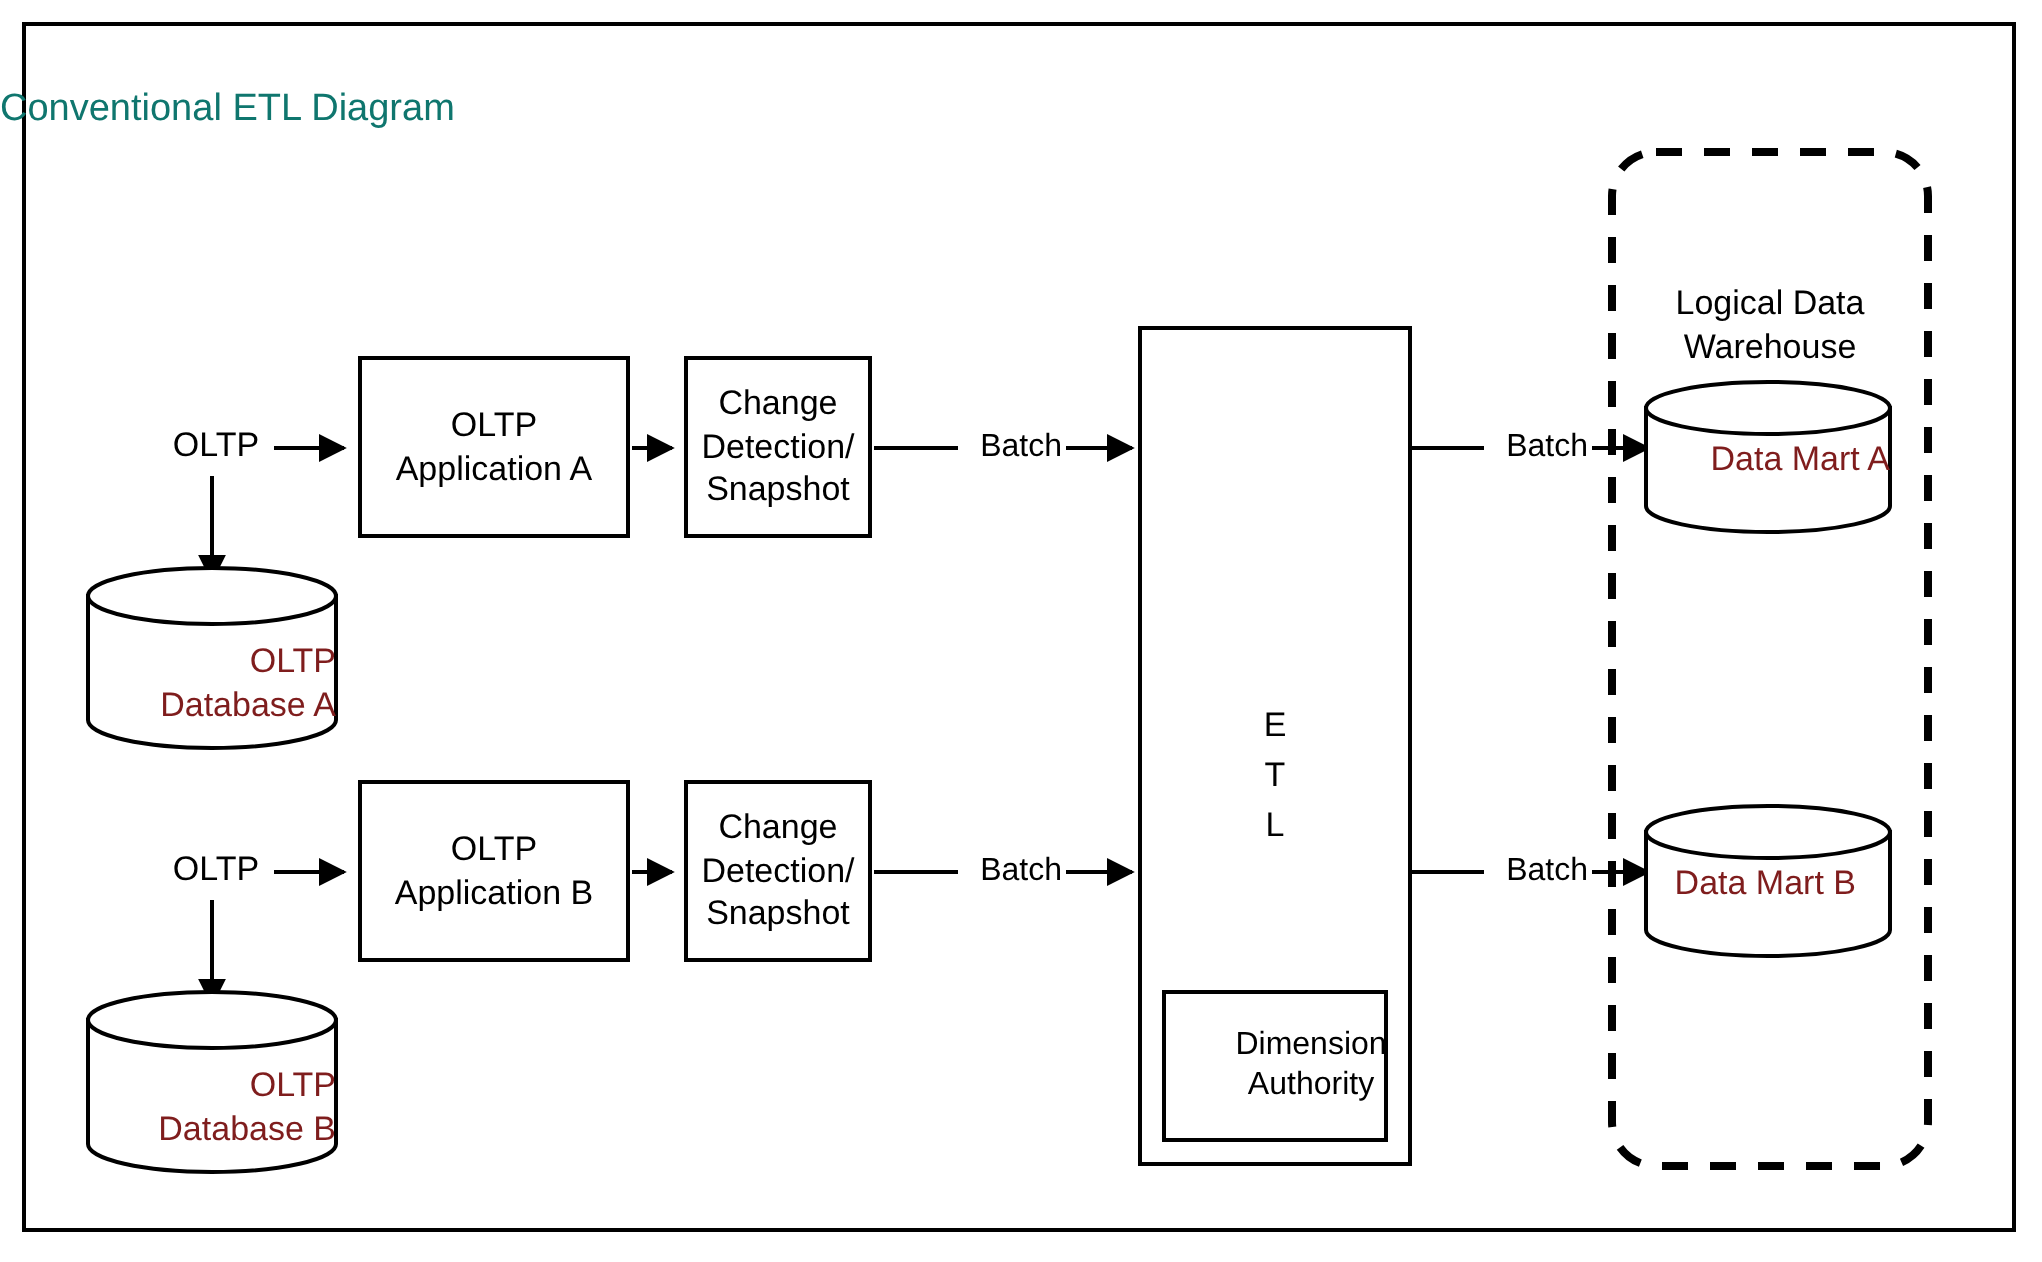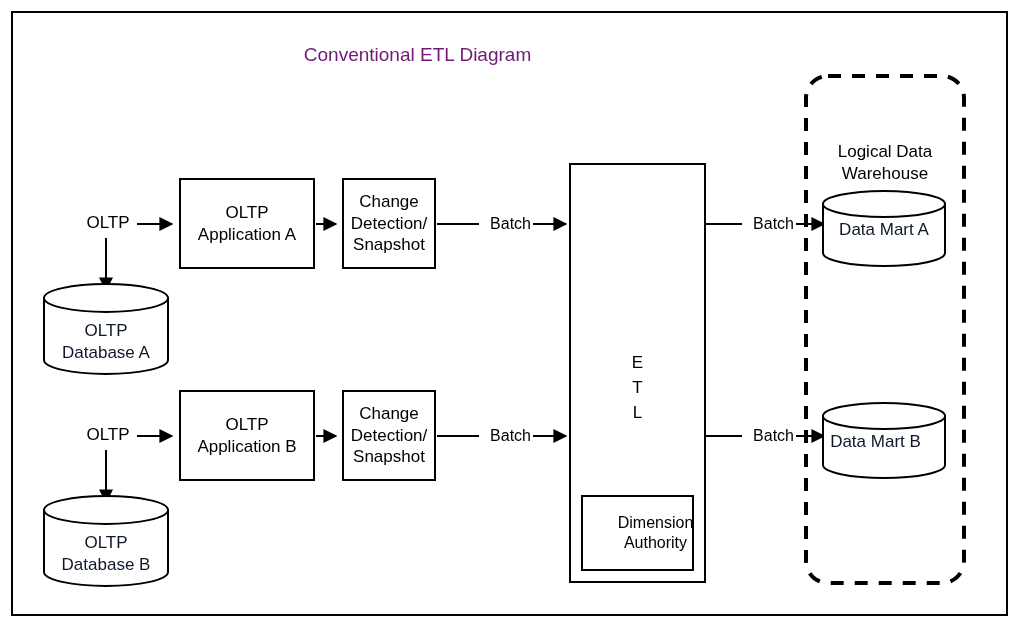--- a/index.html
+++ b/index.html
@@ -58,34 +58,34 @@
     font-size: 16px;
     color: #000000;
     background: #ffffff;
     padding: 0 2px;
     white-space: nowrap;
     text-align: right;
   }
   .cyl-label {
     position: absolute;
     font-size: 17px;
-    color: #0f172a;
-    text-align: center;
+    color: #7f1d1d;
+    text-align: right;
     line-height: 1.28;
     white-space: pre-line;
     pointer-events: none;
   }
   #title {
     position: absolute;
     top: 44px;
     left: 0;
     width: 835px;
-    text-align: center;
+    text-align: left;
     font-size: 19px;
-    color: #701a75;
+    color: #0f766e;
   }
   .etl-vert {
     position: absolute;
     font-size: 17px;
     color: #000000;
     text-align: center;
     line-height: 1.48;
     white-space: pre-line;
   }
   .ldw-title {

